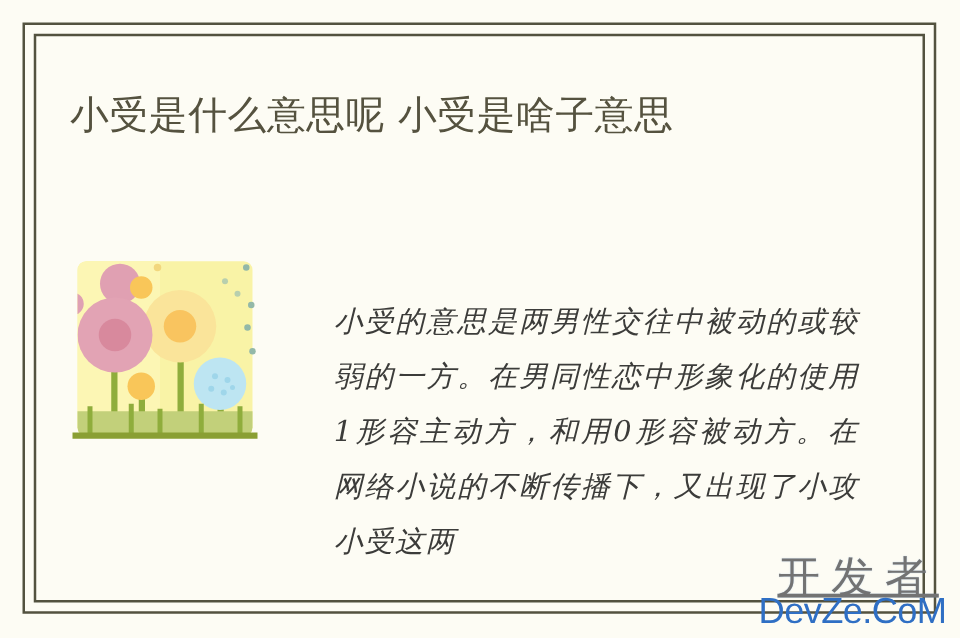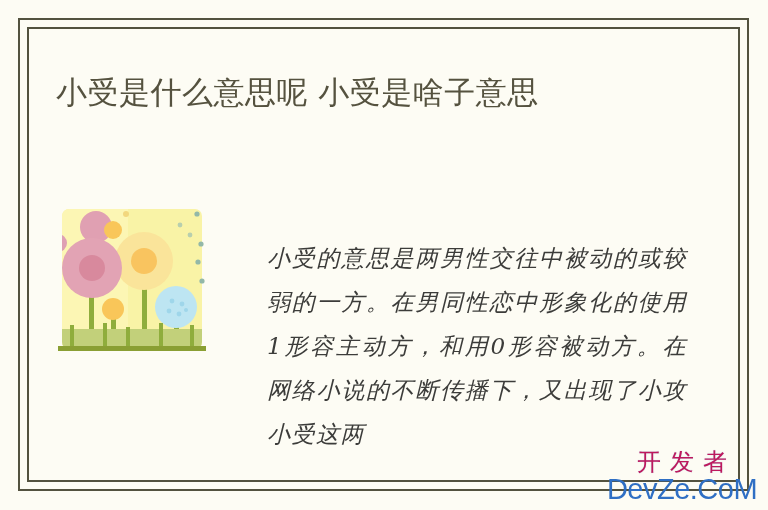--- a/index.html
+++ b/index.html
@@ -107,26 +107,27 @@
   .watermark {
     position: absolute;
     right: 6px;
     bottom: 6px;
     width: 160px;
     text-align: center;
     user-select: none;
   }
   .watermark-cn {
     font-family: "DejaVu Sans", "Liberation Sans", sans-serif;
-    font-size: 24px;
+    font-size: 34px;
     line-height: 28px;
     letter-spacing: 9px;
-    color: #be185d;
+    color: #737373;
     padding-left: 9px;
     text-shadow: 0 0 1px rgba(47,111,196,0.35);
+    text-decoration: underline;
   }
   .watermark-en {
     font-family: "Liberation Sans", "DejaVu Sans", sans-serif;
     font-size: 29px;
     line-height: 30px;
     font-weight: 400;
     letter-spacing: -0.5px;
     color: #2f6fc4;
     margin-top: -2px;
   }

